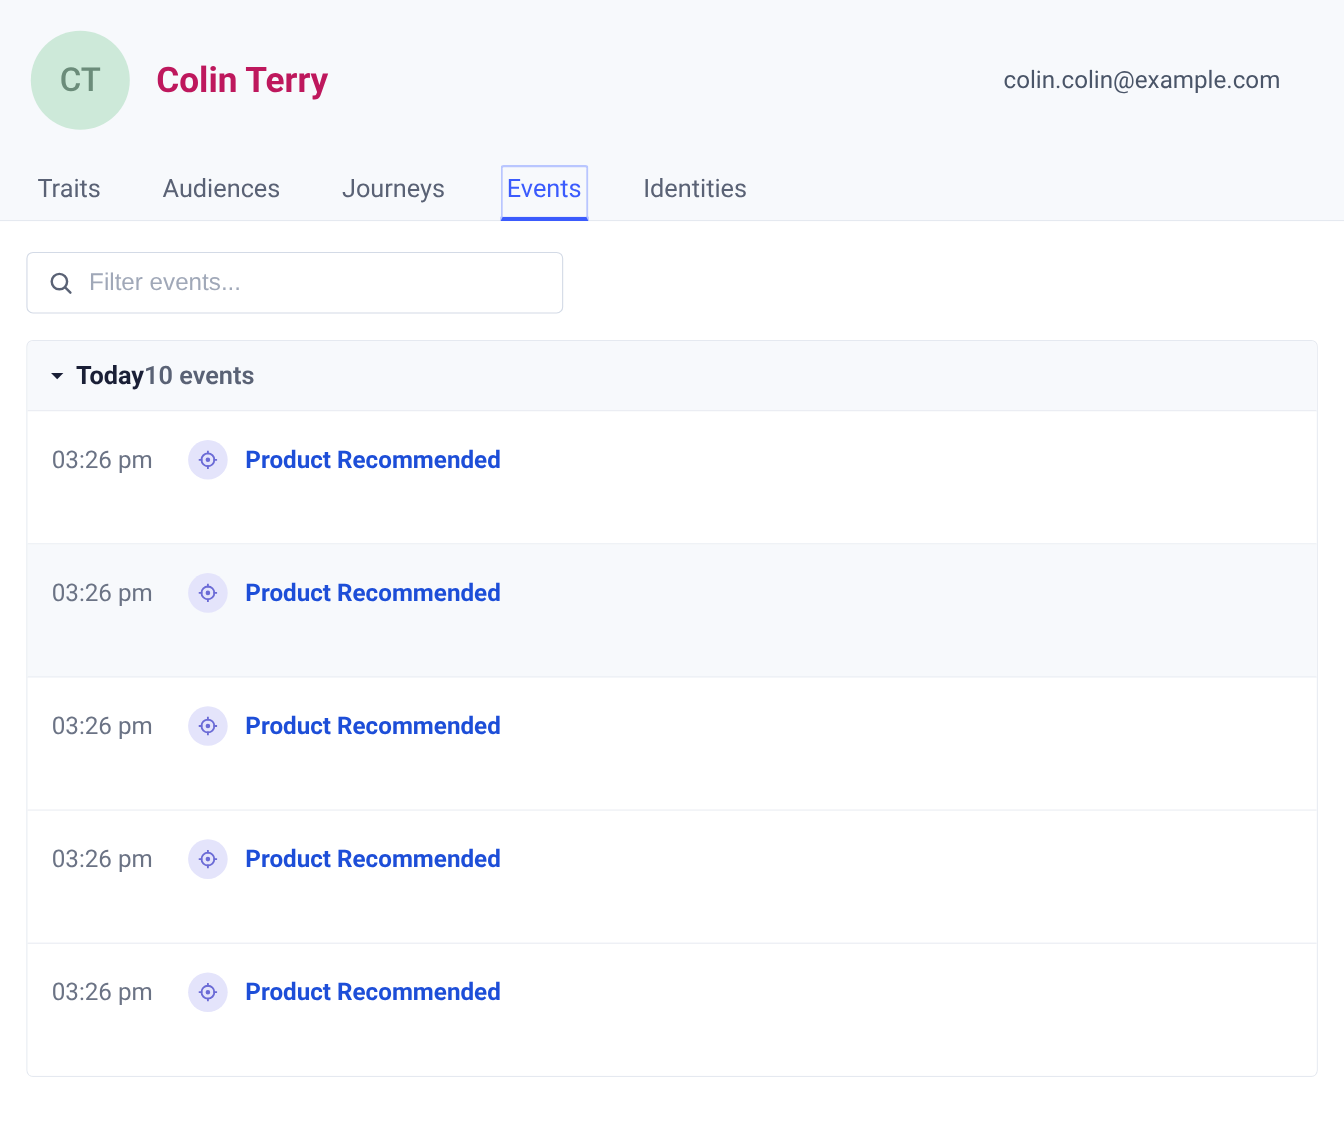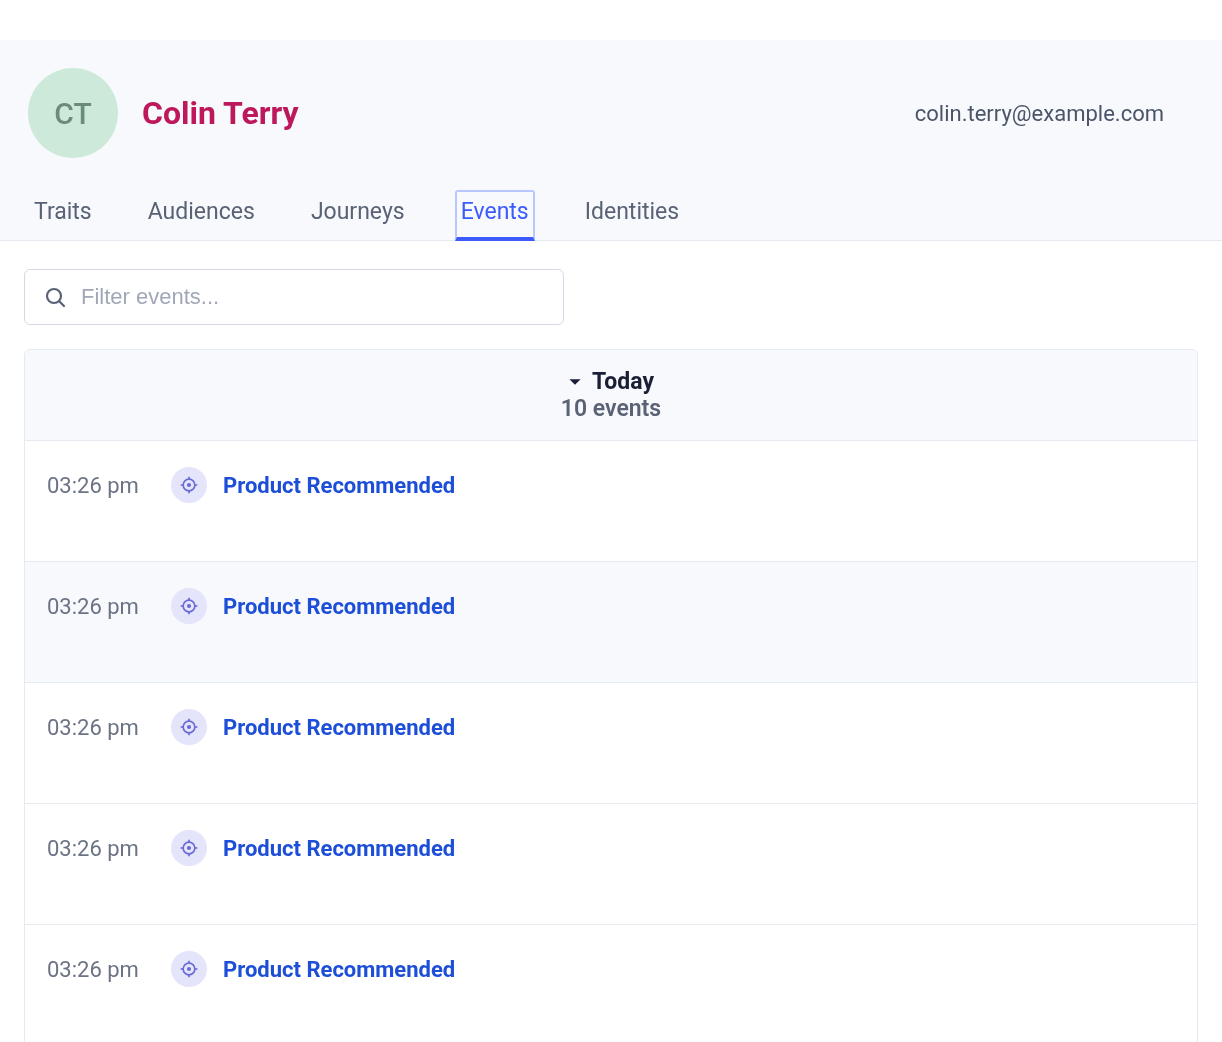--- a/index.html
+++ b/index.html
@@ -8,21 +8,20 @@
     background: #ffffff;
     color: #1a1f36;
     width: 1222px;
   }
 
   
   .header {
     background: #f7f9fc;
     padding: 28px 28px 0 28px;
     border-bottom: 1px solid #e5e9f0;
-    margin-top: 40px;
   }
   .header-top {
     display: flex;
     align-items: center;
     justify-content: space-between;
     margin-bottom: 32px;
   }
   .profile {
     display: flex;
     align-items: center;
@@ -73,21 +72,21 @@
   }
 
   
   .filter-wrap {
     padding: 28px 24px 24px 24px;
   }
   .filter-box {
     display: flex;
     align-items: center;
     gap: 14px;
-    width: 540px;
+    width: 488px;
     padding: 14px 18px;
     border: 1px solid #d3dae6;
     border-radius: 6px;
     background: #fff;
   }
   .filter-box input {
     border: none;
     outline: none;
     font-size: 22px;
     flex: 1;
@@ -100,26 +99,25 @@
   
   .events-container {
     margin: 0 24px;
     border: 1px solid #e5e9f0;
     border-radius: 6px;
     overflow: hidden;
   }
   .group-header {
     display: flex;
     align-items: center;
-    justify-content: flex-end;
+    justify-content: flex-start;
     padding: 18px 20px;
     background: #f7f9fc;
     border-bottom: 1px solid #e5e9f0;
     cursor: pointer;
-    flex-direction: column;
   }
   .group-left {
     display: flex;
     align-items: center;
     gap: 10px;
   }
   .group-title {
     font-size: 23px;
     font-weight: 700;
     color: #1a1f36;
@@ -165,21 +163,21 @@
 </style>
 </head>
 <body>
 
 <div class="header">
   <div class="header-top">
     <div class="profile">
       <div class="avatar">CT</div>
       <div class="profile-name">Colin Terry</div>
     </div>
-    <div class="profile-email">colin.terry@example.com</div>
+    <div class="profile-email">colin.colin@example.com</div>
   </div>
 
   <div class="tabs">
     <div class="tab">Traits</div>
     <div class="tab">Audiences</div>
     <div class="tab">Journeys</div>
     <div class="tab active">Events</div>
     <div class="tab">Identities</div>
   </div>
 </div>

